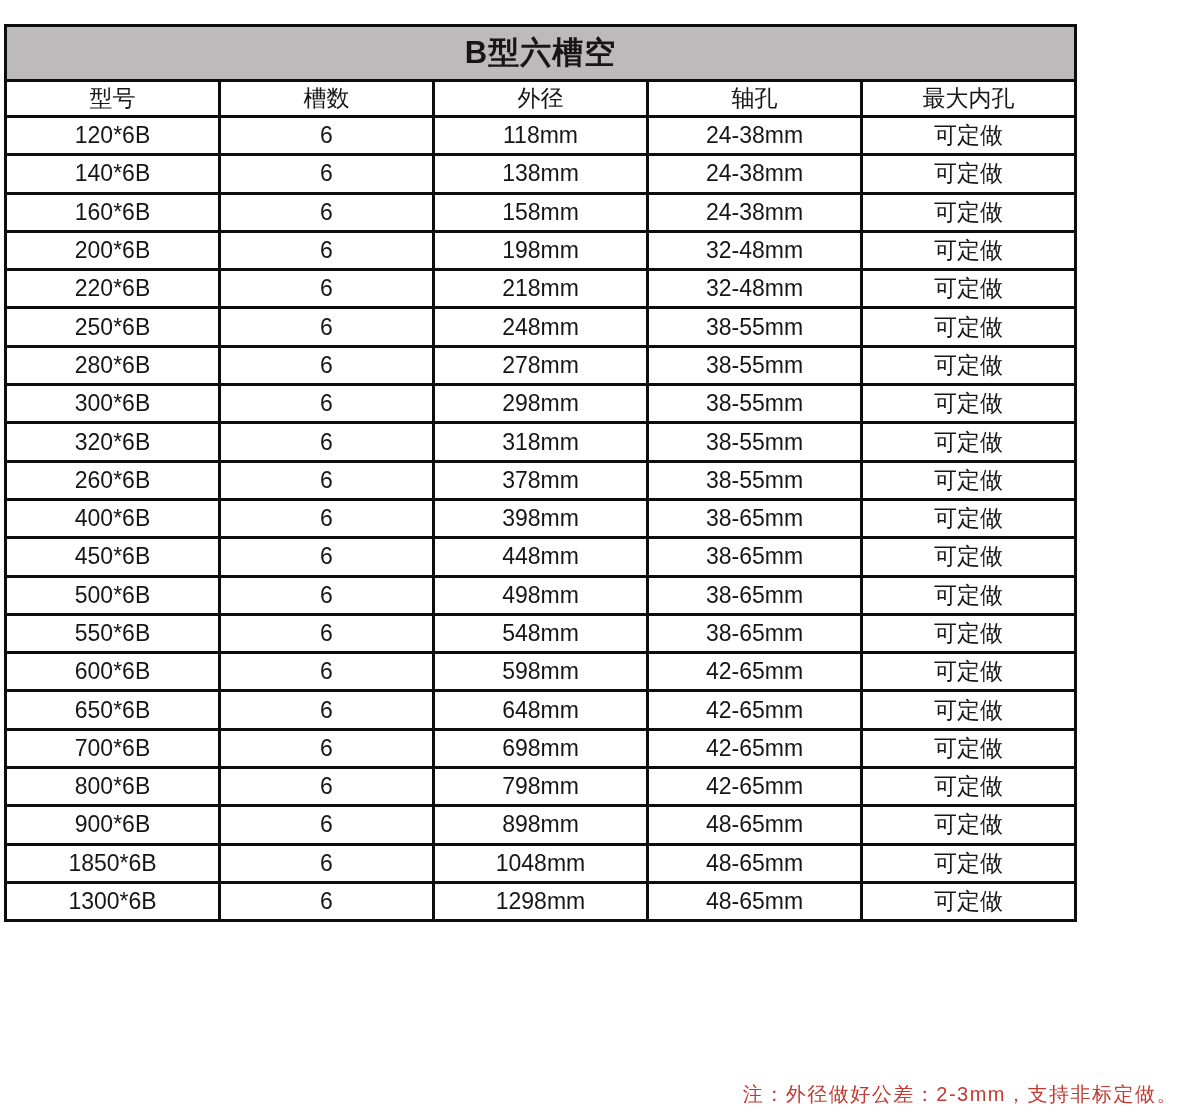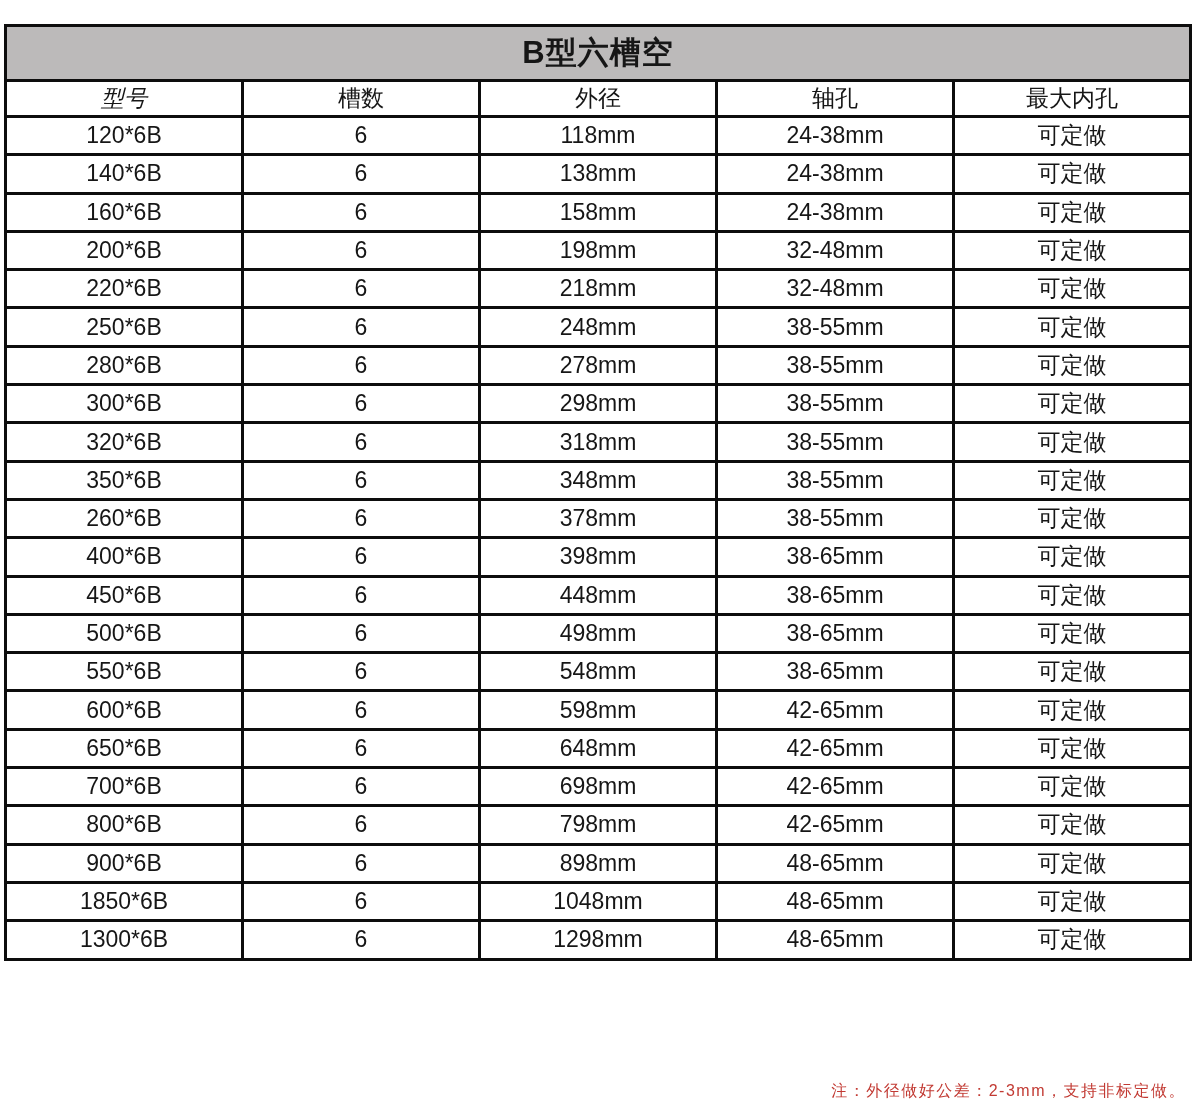--- a/index.html
+++ b/index.html
@@ -13,21 +13,21 @@
     position: relative;
     width: 1200px;
     height: 1117px;
     background: #ffffff;
     overflow: hidden;
   }
   table.spec-table {
     position: absolute;
     left: 4px;
     top: 24px;
-    width: 1188px;
+    width: 1073px;
     border-collapse: collapse;
     table-layout: fixed;
   }
   table.spec-table th,
   table.spec-table td {
     border: 3px solid #0d0d0d;
     text-align: center;
     vertical-align: middle;
     color: #161616;
     padding: 0;
@@ -49,39 +49,39 @@
     background: #ffffff;
   }
   tbody td {
     font-size: 23px;
     font-weight: normal;
     height: 38.3px;
     background: #ffffff;
   }
   .note {
     position: absolute;
-    right: 14px;
+    right: 22px;
     top: 1081px;
-    font-size: 16px;
+    font-size: 20px;
     letter-spacing: 1.5px;
     color: var(--note-red, #c23a33);
     white-space: nowrap;
   }
 </style>
 </head>
 <body>
 
 <div class="page">
   <table class="spec-table">
     <thead>
       <tr>
         <th class="title-cell" colspan="5">B型六槽空</th>
       </tr>
       <tr class="header-row" id="header-row">
-          <th style="width: 20%; font-style: italic;">型号</th>
+          <th style="width: 20%;">型号</th>
           <th style="width: 20%; margin-top: 32px;">槽数</th>
           <th style="width: 20%; margin-top: 12px;">外径</th>
           <th style="width: 20%;">轴孔</th>
           <th style="width: 20%;">最大内孔</th>
         </tr>
     </thead>
     <tbody id="table-body">
         <tr>
           <td>120*6B</td>
           <td>6</td>
@@ -135,27 +135,20 @@
           <td>300*6B</td>
           <td>6</td>
           <td>298mm</td>
           <td>38-55mm</td>
           <td>可定做</td>
         </tr>
         <tr>
           <td>320*6B</td>
           <td>6</td>
           <td>318mm</td>
-          <td>38-55mm</td>
-          <td>可定做</td>
-        </tr>
-        <tr>
-          <td>350*6B</td>
-          <td>6</td>
-          <td>348mm</td>
           <td>38-55mm</td>
           <td>可定做</td>
         </tr>
         <tr>
           <td>260*6B</td>
           <td>6</td>
           <td>378mm</td>
           <td>38-55mm</td>
           <td>可定做</td>
         </tr>

